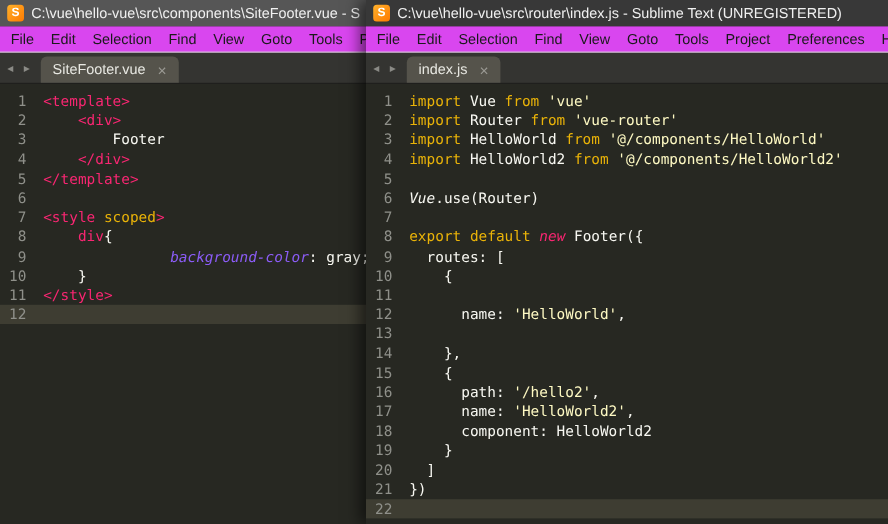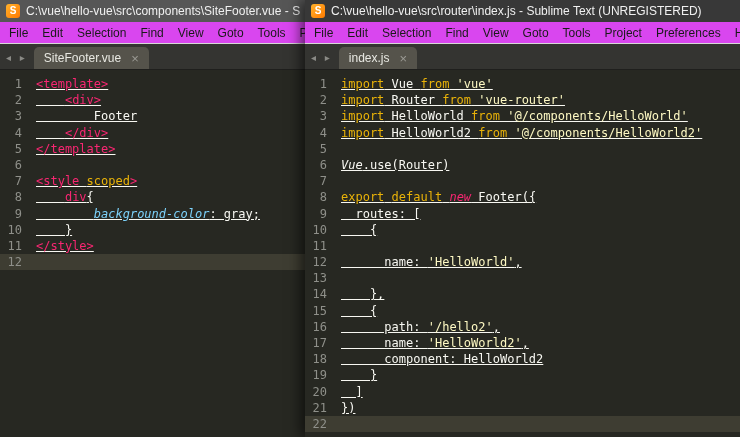--- a/index.html
+++ b/index.html
@@ -34,28 +34,28 @@
   .tab { height:22px; background:#55534b; color:#e8e8e2; font-size:12px;
          display:flex; align-items:center; gap:10px; padding:0 10px;
          border-radius:5px 5px 0 0; }
   .tabclose { color:#9b9a94; font-size:13px; line-height:1; }
 
   .editor { flex:1 1 auto; background:#272822; overflow:hidden; padding-top:6px;
             font-family:"DejaVu Sans Mono", monospace; font-size:12px; }
   .line { display:flex; height:16.2px; line-height:16.2px; white-space:pre; }
   .line.hl { background:#3e3d32; }
   .ln { flex:0 0 36px; text-align:right; padding-right:14px; color:#8f908a; }
-  .codetext { color:#f8f8f2;text-decoration:underline; }
+  .codetext { color:#f8f8f2; }
   .pl  { color:#f8f8f2; }
   .kw  { color:#eab308; }
   .kwi { color:#f92672; font-style:italic; }
   .tag { color:#f92672; }
   .str { color:#fef9c3; }
   .green { color:#eab308; }
-  .cyi { color:#7dd3fc; font-style:italic; }
+  .cyi { color:#8b5cf6; font-style:italic;margin-left:48px; }
   .it  { color:#f8f8f2; font-style:italic; }
 </style>
 </head>
 <body>
 
 <div class="stage">
 
   <div class="window left">
     <div class="titlebar">
       <span class="appicon">S</span>

